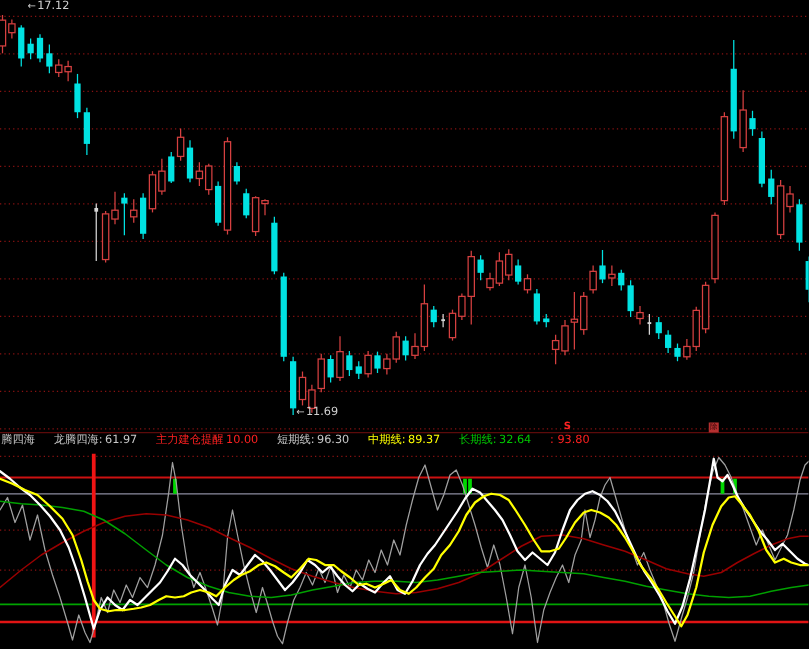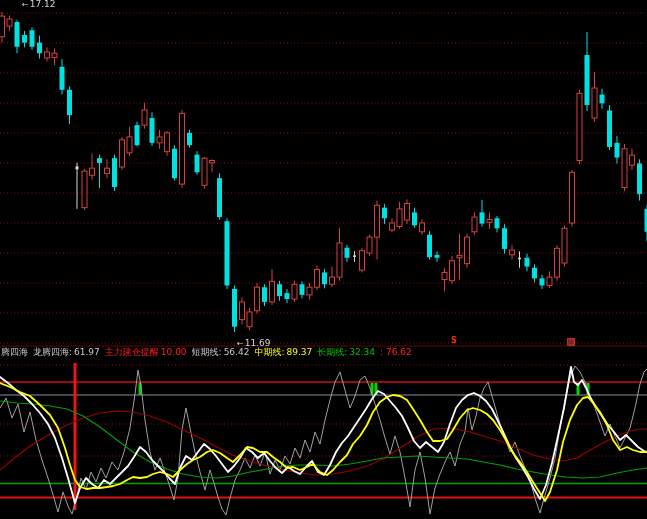--- a/index.html
+++ b/index.html
@@ -1,20 +1,20 @@
 <!DOCTYPE html>
 <html><head>
 <meta charset="utf-8">
 <style>
   html,body{margin:0;padding:0;background:#000;}
   .screen{position:relative;width:647px;height:519px;background:#000;overflow:hidden;
           font-family:"DejaVu Sans",sans-serif;}
   .px-label{position:absolute;color:#d0d0d0;font-size:9px;line-height:9px;white-space:nowrap;}
   .px-label .arr{font-size:8px;margin-right:1px;color:#d0d0d0;}
-  .hdr{position:absolute;left:1px;top:347px;height:11px;display:flex;gap:5px;
+  .hdr{position:absolute;left:1px;top:347px;height:11px;display:flex;gap:15px;
        font-size:9px;line-height:11px;white-space:nowrap;}
   .pair{display:inline-flex;gap:2px;}
   .c-gray{color:#c8c8c8}.c-red{color:#ff2020}.c-yel{color:#ffff00}.c-grn{color:#00c800}
   .sell-marker{position:absolute;left:451px;top:336px;color:#ff2222;font-size:8px;
                font-weight:bold;line-height:9px;}
   .xd-marker{position:absolute;left:567px;top:338px;width:8px;height:8px;background:#b53030;
              color:#3a0707;font-size:6px;line-height:8px;text-align:center;overflow:hidden;}
   svg{position:absolute;left:0;top:0;}
 </style>
 </head>
@@ -237,46 +237,46 @@
         <polyline points="0,401 17,403 33,404 50,406 67,409 83,416 100,427 117,440 133,452 150,462 167,469 183,474 200,477 217,478 233,476 250,472 267,469 283,466 300,465 317,465 333,466 350,464 367,461 383,458 400,457 417,456 433,457 450,458 467,459 483,462 500,465 517,469 533,472 550,475 567,477 583,478 600,477 617,473 633,470 647,468" fill="none" stroke="#00a000" stroke-width="1.2" stroke-linejoin="round" stroke-linecap="round"></polyline>
         <polyline points="0,377 8,383 16,390 24,396 32,404 40,413 48,424 55,438 62,458 68,478 75,503 80,488 86,478 92,484 98,488 104,480 110,484 116,478 122,472 128,466 134,457 140,447 146,452 152,460 158,466 164,472 170,479 175,484 180,468 186,456 192,460 198,452 204,444 210,449 216,456 222,464 228,472 234,466 240,458 246,448 252,452 258,458 264,453 270,461 276,468 282,473 288,467 294,471 300,474 306,467 312,461 318,472 324,475 330,465 336,452 342,443 348,436 354,427 360,418 366,409 372,399 378,391 384,394 390,401 396,408 402,416 408,428 414,441 420,448 426,442 432,447 438,452 444,442 450,424 456,408 462,400 468,395 474,393 480,396 486,401 492,409 498,421 504,434 510,447 516,458 522,467 528,477 534,489 540,499 546,485 552,463 558,436 564,408 568,385 571,367 574,382 578,385 582,380 586,388 590,397 596,407 602,416 608,425 614,432 620,440 626,435 632,441 638,447 644,451 647,452" fill="none" stroke="#ffffff" stroke-width="1.8" stroke-linejoin="round" stroke-linecap="round"></polyline>
         <polyline points="0,383 10,387 20,392 30,396 40,405 50,415 58,428 65,448 70,465 75,480 80,487 87,489 93,488 100,488 107,487 113,486 120,484 127,480 133,477 140,478 147,477 153,474 160,472 167,474 173,477 180,470 187,464 193,460 200,457 207,452 213,450 220,453 227,458 233,462 240,455 247,447 253,448 260,452 267,452 273,457 280,462 287,468 293,467 300,470 307,467 313,464 320,472 327,475 333,470 340,462 347,455 353,444 360,436 367,425 373,412 380,402 387,397 393,395 400,396 407,400 413,409 420,420 427,432 433,441 440,441 447,439 453,430 460,418 467,410 473,408 480,410 487,414 493,420 500,430 507,442 513,453 520,462 527,472 533,482 540,493 545,501 550,492 557,470 563,442 570,420 577,405 583,398 588,397 593,403 600,412 607,425 613,440 620,450 627,447 633,450 640,452 647,452" fill="none" stroke="#ffff00" stroke-width="1.8" stroke-linejoin="round" stroke-linecap="round"></polyline>
       </g>
     </svg>
 
   <div class="px-label" style="left:22px;top:0px;">
     <span class="arr">←</span><span>17.12</span>
   </div>
 
-  <div class="px-label" style="left:237px;top:339px;">
+  <div class="px-label" style="left:237px;top:325px;">
     <span class="arr">←</span><span>11.69</span>
   </div>
 
   <div class="px-label sell-marker">S</div>
 
   <div class="xd-marker">除</div>
 
   <div class="hdr">
     <span class="c-gray">腾四海</span>
     <span class="pair c-gray">
       <span>龙腾四海:</span>
       <span>61.97</span>
     </span>
     <span class="pair c-red">
       <span>主力建仓提醒</span>
       <span>10.00</span>
     </span>
     <span class="pair c-gray">
       <span>短期线:</span>
-      <span>56.42</span>
+      <span>96.30</span>
     </span>
     <span class="pair c-yel">
       <span>中期线:</span>
       <span>89.37</span>
     </span>
     <span class="pair c-grn">
       <span>长期线:</span>
-      <span>32.34</span>
-    </span>
-    <span class="c-red">: 76.62</span>
+      <span>32.64</span>
+    </span>
+    <span class="c-red">: 93.80</span>
   </div>
 
 </div>
 
 </body></html>

